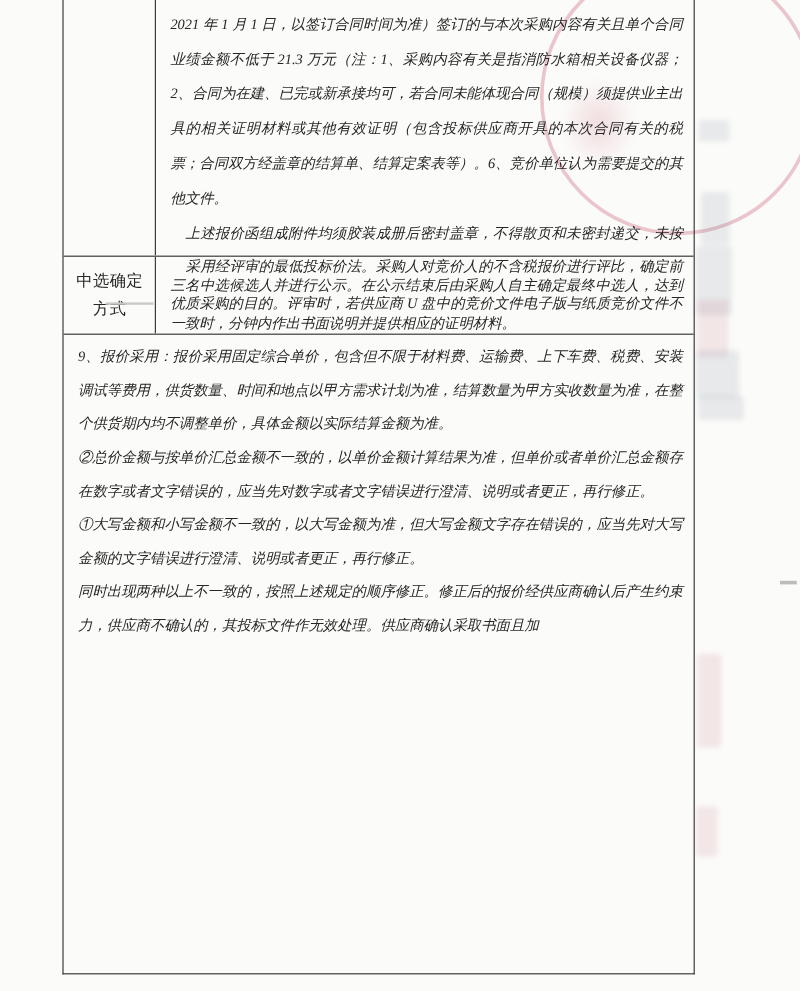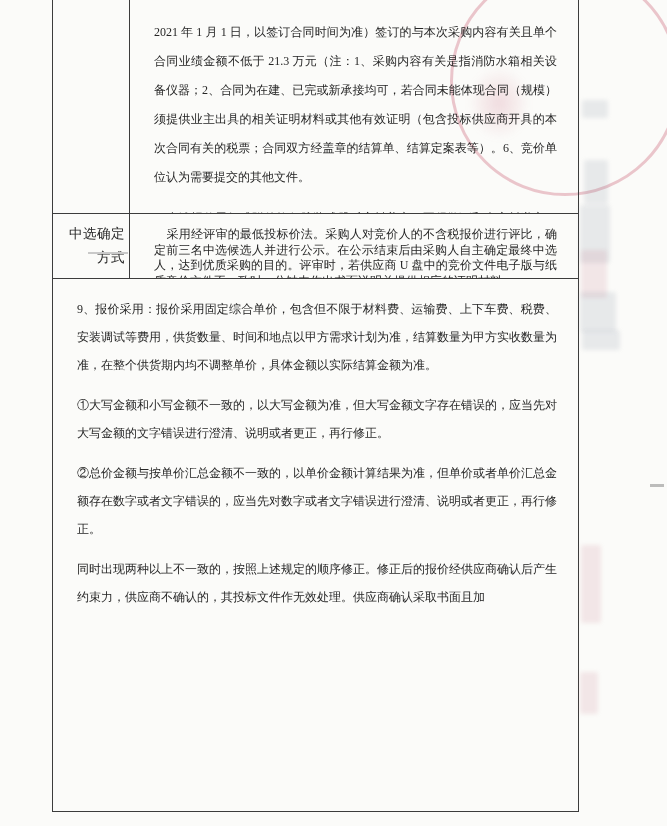--- a/index.html
+++ b/index.html
@@ -25,32 +25,32 @@
   .t-row.r0{height:214px;border-bottom:1.5px solid #3c3c3c;}
   .t-row.r1{height:65px;border-bottom:1.5px solid #3c3c3c;}
   .t-row.r2{flex:1;}
   .cell{box-sizing:border-box;overflow:hidden;}
   .label-cell{
     width:77px;flex:none;
     border-right:1.5px solid #3c3c3c;
     padding:8px 4px 0 5px;
     font-size:13.5px;line-height:24px;
     letter-spacing:.5px;
-    text-align:right;
+    text-align:center;
   }
   .content-cell{
     flex:1;
     padding:0 9px 0 12px;
     font-size:12px;
     text-align:justify;
   }
   .r0 .content-cell{padding-top:6px;line-height:29px;}
   .r1 .content-cell{padding-top:1px;line-height:15.7px;font-size:12px;}
   .r2 .content-cell{padding-top:4px;line-height:28px;}
-  .para{margin:12px;}
+  .para{margin:0;font-style:italic;}
   .para.indent{text-indent:1.05em;}
   
   .stamp-arc{
     position:absolute;left:450px;top:-34px;width:224px;height:224px;
     border:3px solid rgba(200,85,105,.32);border-radius:50%;
     pointer-events:none;
   }
   .stamp-smudge{
     position:absolute;left:468px;top:66px;width:62px;height:74px;
     background:radial-gradient(closest-side,rgba(205,110,130,.22),rgba(205,110,130,0));
@@ -96,22 +96,22 @@
         <span>中选确定方式</span>
       </div>
       <div class="cell content-cell">
         <p class="para indent">采用经评审的最低投标价法。采购人对竞价人的不含税报价进行评比，确定前三名中选候选人并进行公示。在公示结束后由采购人自主确定最终中选人，达到优质采购的目的。评审时，若供应商 U 盘中的竞价文件电子版与纸质竞价文件不一致时，分钟内作出书面说明并提供相应的证明材料。</p>
       </div>
     </div>
 
     <div class="t-row r2">
       <div class="cell content-cell">
         <p class="para">9、报价采用：报价采用固定综合单价，包含但不限于材料费、运输费、上下车费、税费、安装调试等费用，供货数量、时间和地点以甲方需求计划为准，结算数量为甲方实收数量为准，在整个供货期内均不调整单价，具体金额以实际结算金额为准。</p>
+        <p class="para">②总价金额与按单价汇总金额不一致的，以单价金额计算结果为准，但单价或者单价汇总金额存在数字或者文字错误的，应当先对数字或者文字错误进行澄清、说明或者更正，再行修正。</p>
         <p class="para">①大写金额和小写金额不一致的，以大写金额为准，但大写金额文字存在错误的，应当先对大写金额的文字错误进行澄清、说明或者更正，再行修正。</p>
-        <p class="para">②总价金额与按单价汇总金额不一致的，以单价金额计算结果为准，但单价或者单价汇总金额存在数字或者文字错误的，应当先对数字或者文字错误进行澄清、说明或者更正，再行修正。</p>
         <p class="para">同时出现两种以上不一致的，按照上述规定的顺序修正。修正后的报价经供应商确认后产生约束力，供应商不确认的，其投标文件作无效处理。供应商确认采取书面且加</p>
       </div>
     </div>
 
   </div>
 
   <div class="artifact label-dash"></div>
   <div class="artifact margin-dash"></div>
   <div class="artifact ghost blue g1"></div>
   <div class="artifact ghost blue g2"></div>

